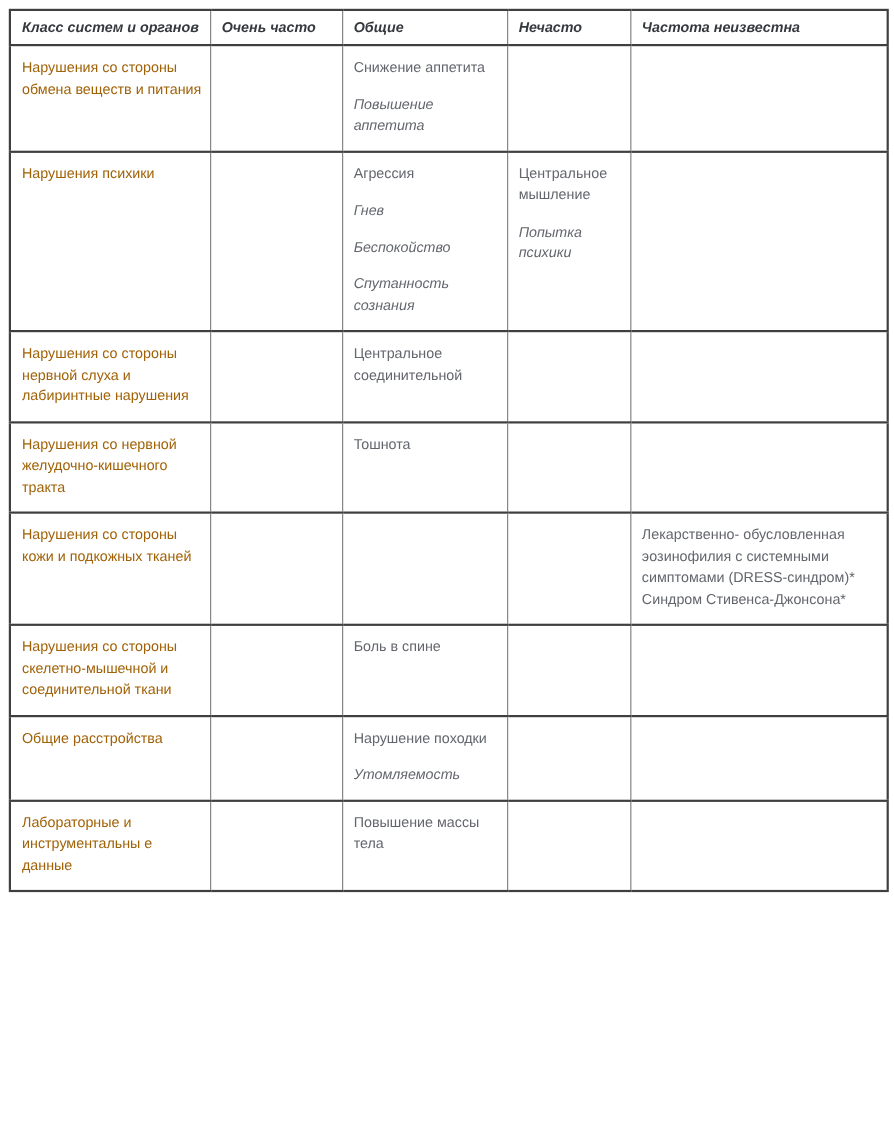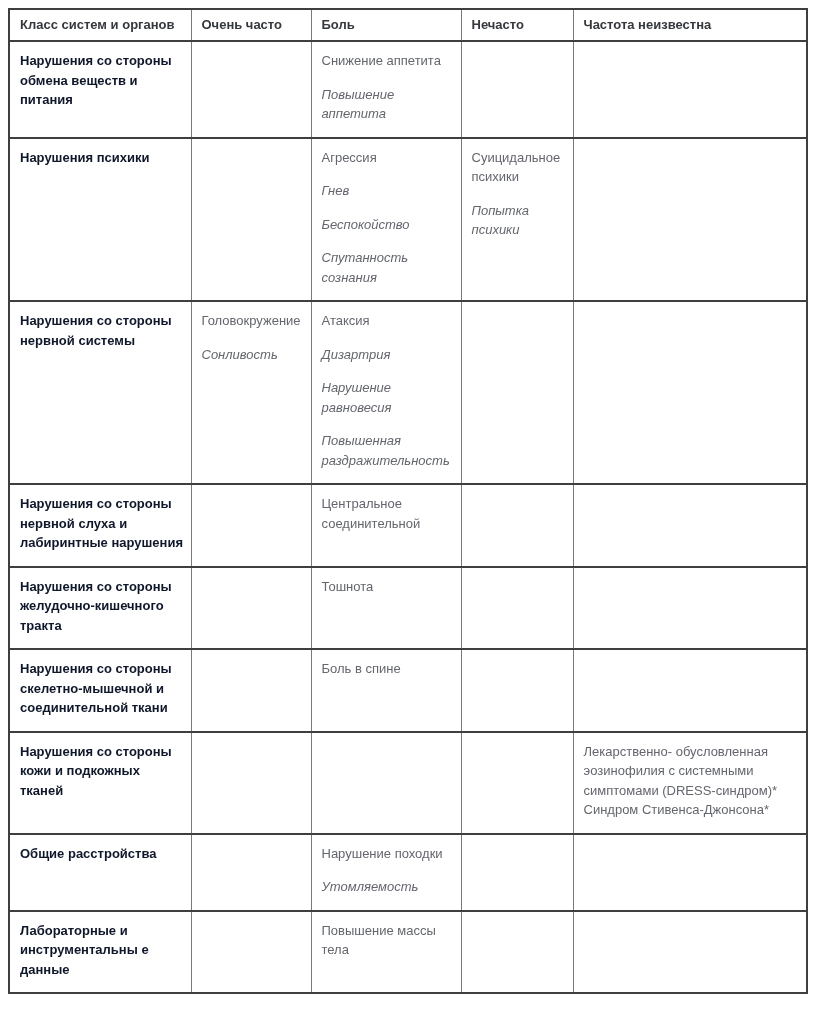--- a/index.html
+++ b/index.html
@@ -33,27 +33,28 @@
     box-sizing: border-box;
     font-size: 13px;
   }
   table.art th {
     font-weight: bold;
     color: #35383d;
     padding: 7px 6px 7px 10px;
     line-height: 1.25;
     white-space: nowrap;
     overflow: hidden;
+    font-style: italic;
   }
   table.art td {
     padding: 9px 4px 13px 10px;
   }
   td.soc {
-    font-weight: bold;
-    color: #0f172a;
+    font-weight: normal;
+    color: #a16207;
     line-height: 1.5;
     padding-right: 6px;
   }
   td.freq .item {
     margin: 0;
     color: #63666d;
     line-height: 1.5;
     font-weight: normal;
   }
   td.freq .item + .item {
@@ -70,21 +71,21 @@
       <col style="width:182px">
       <col style="width:120px">
       <col style="width:150px">
       <col style="width:112px">
       <col style="width:234px">
     </colgroup>
     <thead>
       <tr id="thead-row">
           <th>Класс систем и органов</th>
           <th>Очень часто</th>
-          <th>Боль</th>
+          <th>Общие</th>
           <th>Нечасто</th>
           <th>Частота неизвестна</th>
         </tr>
     </thead>
     <tbody id="tbody">
         <tr>
           <td class="soc">Нарушения со стороны обмена веществ и питания</td>
           <td class="freq"></td>
           <td class="freq">
             <p class="item">Снижение аппетита</p>
@@ -96,75 +97,60 @@
         <tr>
           <td class="soc">Нарушения психики</td>
           <td class="freq"></td>
           <td class="freq">
             <p class="item">Агрессия</p>
             <p class="item">Гнев</p>
             <p class="item">Беспокойство</p>
             <p class="item">Спутанность сознания</p>
           </td>
           <td class="freq">
-            <p class="item">Суицидальное психики</p>
+            <p class="item">Центральное мышление</p>
             <p class="item">Попытка психики</p>
           </td>
-          <td class="freq"></td>
-        </tr>
-        <tr>
-          <td class="soc">Нарушения со стороны нервной системы</td>
-          <td class="freq">
-            <p class="item">Головокружение</p>
-            <p class="item">Сонливость</p>
-          </td>
-          <td class="freq">
-            <p class="item">Атаксия</p>
-            <p class="item">Дизартрия</p>
-            <p class="item">Нарушение равновесия</p>
-            <p class="item">Повышенная раздражительность</p>
-          </td>
-          <td class="freq"></td>
           <td class="freq"></td>
         </tr>
         <tr>
           <td class="soc">Нарушения со стороны нервной слуха и лабиринтные нарушения</td>
           <td class="freq"></td>
           <td class="freq">
             <p class="item">Центральное соединительной</p>
           </td>
           <td class="freq"></td>
           <td class="freq"></td>
         </tr>
         <tr>
-          <td class="soc">Нарушения со стороны желудочно-кишечного тракта</td>
+          <td class="soc">Нарушения со нервной желудочно-кишечного тракта</td>
           <td class="freq"></td>
           <td class="freq">
             <p class="item">Тошнота</p>
-          </td>
-          <td class="freq"></td>
-          <td class="freq"></td>
-        </tr>
-        <tr>
-          <td class="soc">Нарушения со стороны скелетно-мышечной и соединительной ткани</td>
-          <td class="freq"></td>
-          <td class="freq">
-            <p class="item">Боль в спине</p>
           </td>
           <td class="freq"></td>
           <td class="freq"></td>
         </tr>
         <tr>
           <td class="soc">Нарушения со стороны кожи и подкожных тканей</td>
           <td class="freq"></td>
           <td class="freq"></td>
           <td class="freq"></td>
           <td class="freq">
             <p class="item">Лекарственно- обусловленная эозинофилия с системными симптомами (DRESS-синдром)* Синдром Стивенса-Джонсона*</p>
           </td>
+        </tr>
+        <tr>
+          <td class="soc">Нарушения со стороны скелетно-мышечной и соединительной ткани</td>
+          <td class="freq"></td>
+          <td class="freq">
+            <p class="item">Боль в спине</p>
+          </td>
+          <td class="freq"></td>
+          <td class="freq"></td>
         </tr>
         <tr>
           <td class="soc">Общие расстройства</td>
           <td class="freq"></td>
           <td class="freq">
             <p class="item">Нарушение походки</p>
             <p class="item">Утомляемость</p>
           </td>
           <td class="freq"></td>
           <td class="freq"></td>

